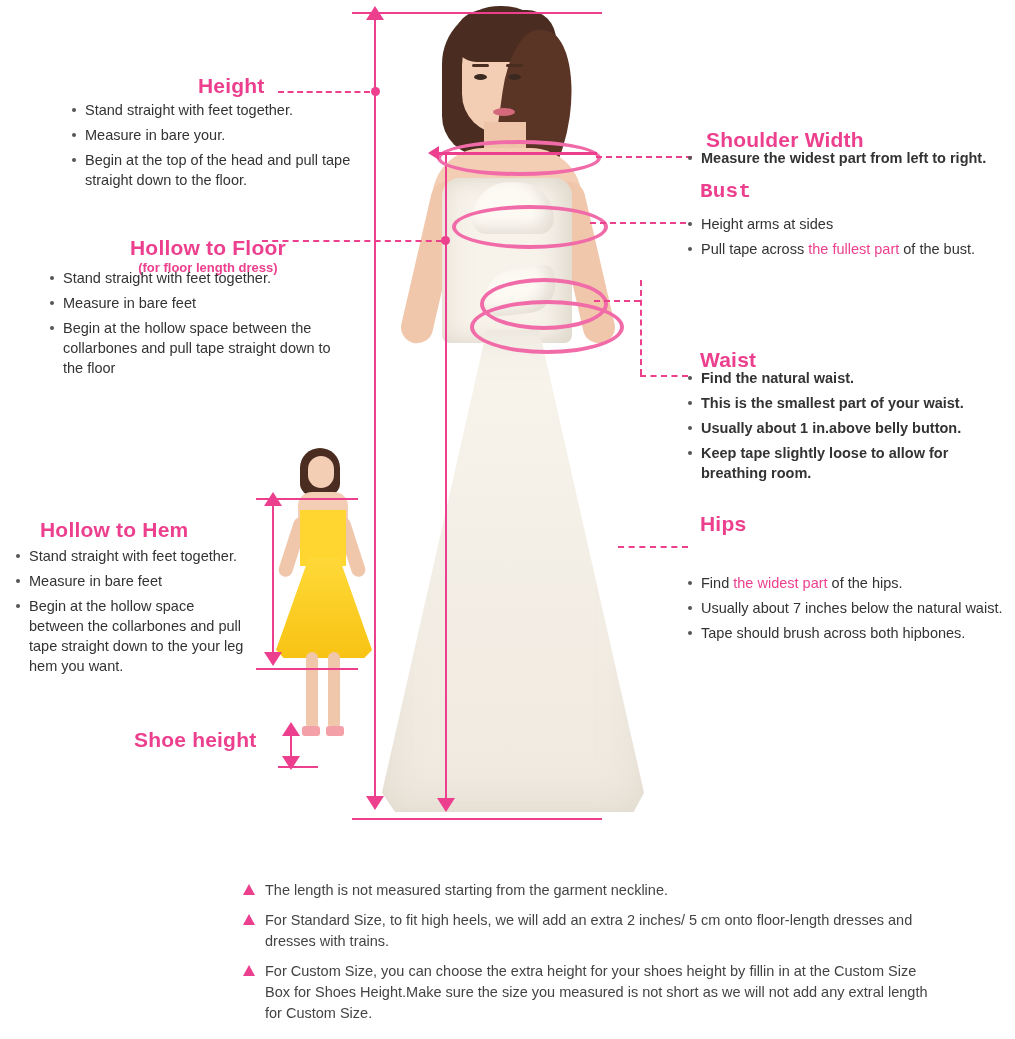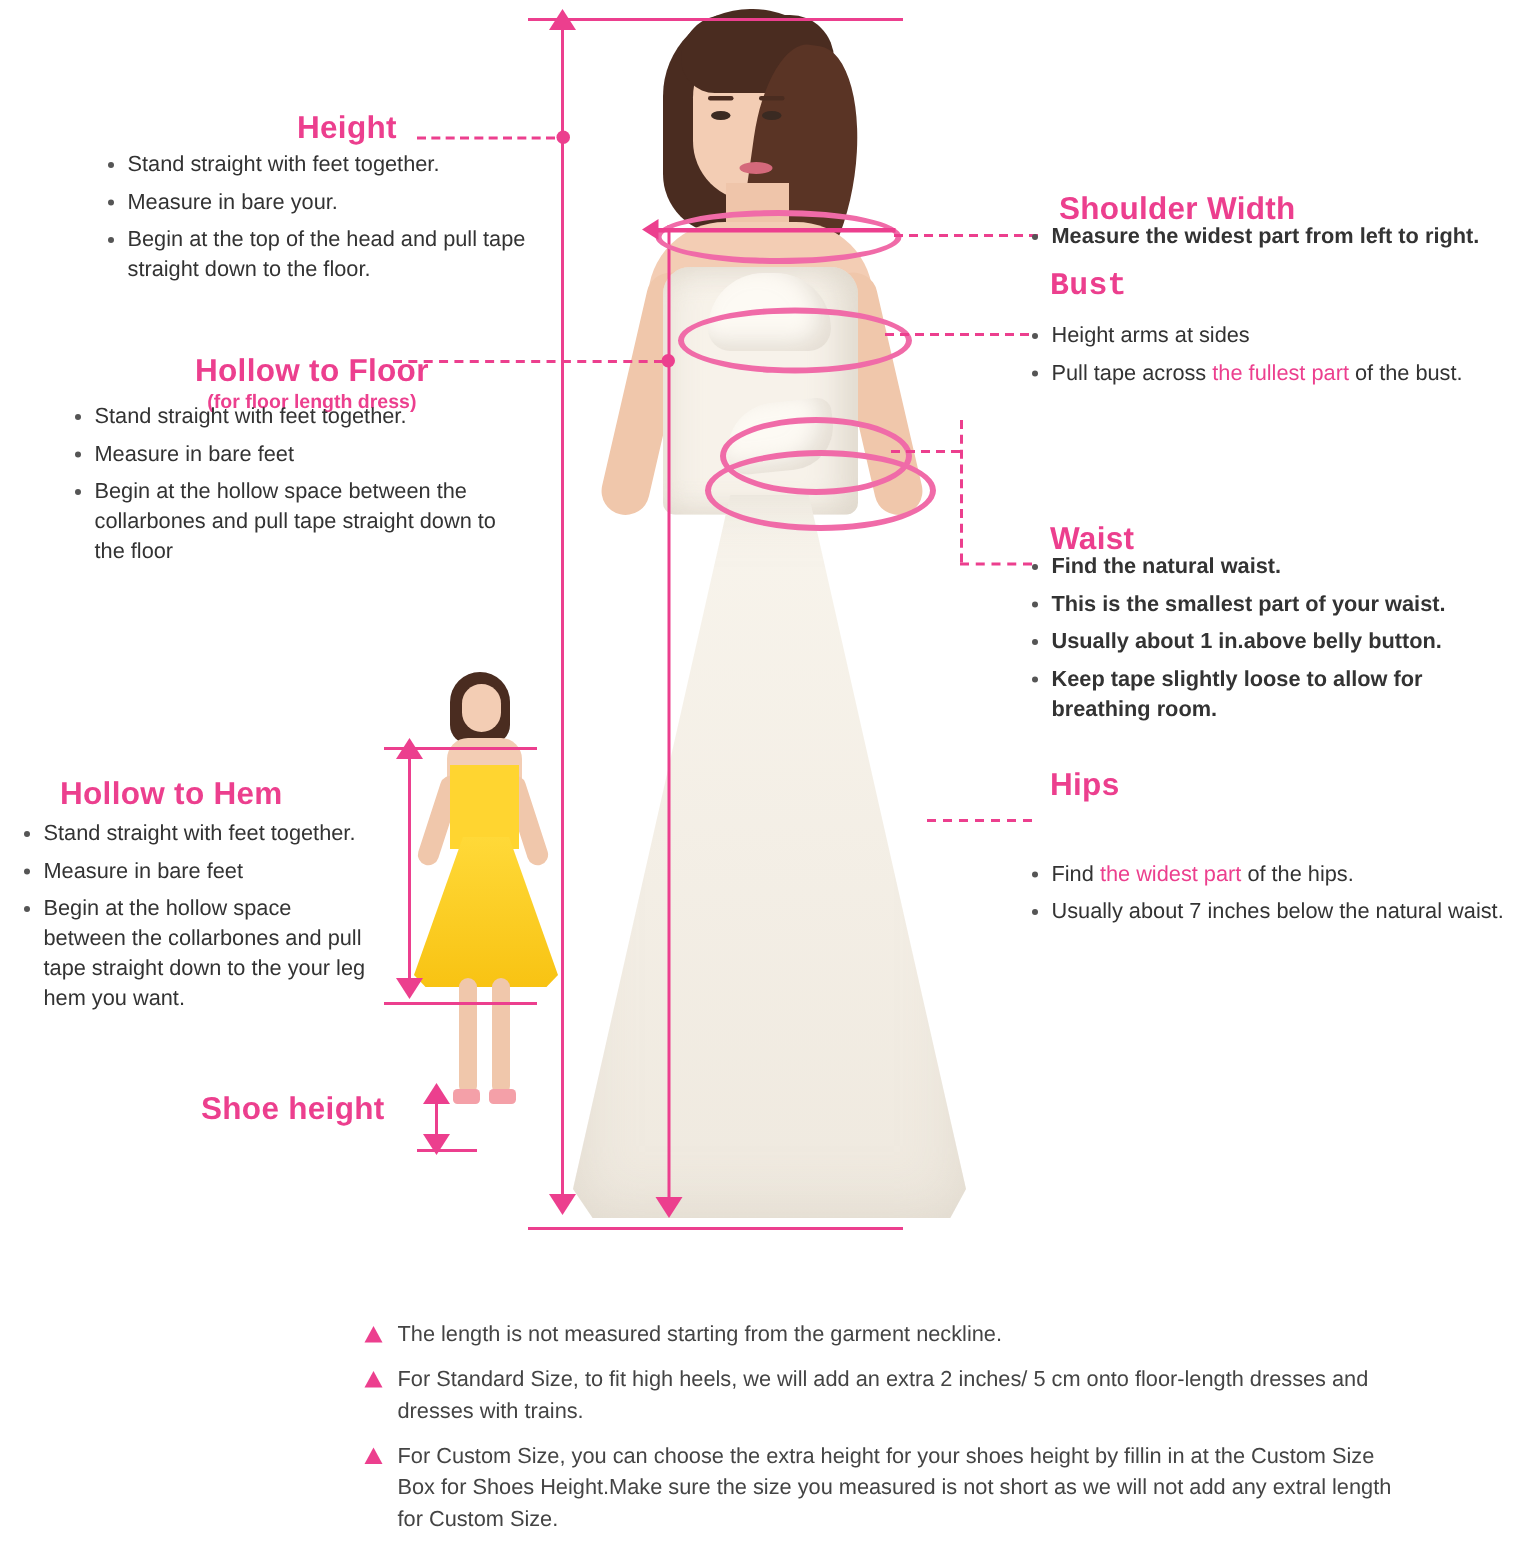--- a/index.html
+++ b/index.html
@@ -481,20 +481,21 @@
     </ul>
   </div>
 
   <div class="block" style="left:700px; top:512px;">
     <div class="heading">Hips</div>
   </div>
   <div class="block" style="left:686px; top:536px; width:320px;margin-top:37px;">
     <ul class="bullets">
       <li><span>Find </span><span class="pinktext">the widest part</span><span> of the hips.</span></li>
       <li>Usually about 7 inches below the natural waist.</li>
+      <li>Tape should brush across both hipbones.</li>
     </ul>
   </div>
 
   <div class="notes">
     <div class="note">
       <span class="tri"></span>
       <span>The length is not measured starting from the garment neckline.</span>
     </div>
     <div class="note">
       <span class="tri"></span>

